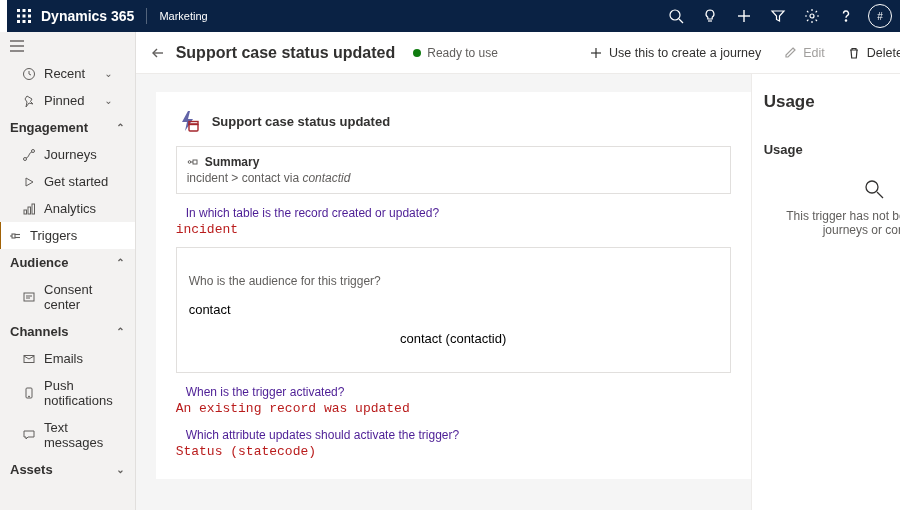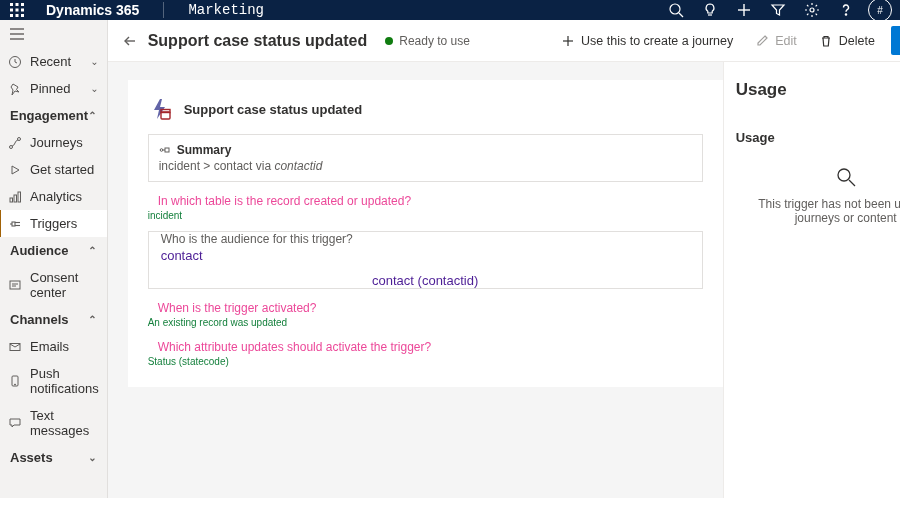--- a/index.html
+++ b/index.html
@@ -1,32 +1,32 @@
 <!DOCTYPE html>
 <html><head>
 <meta charset="utf-8">
 <style>
   * { box-sizing: border-box; margin: 0; padding: 0; }
   html, body { width: 900px; height: 510px; font-family: "Segoe UI", Arial, sans-serif; font-size: 13px; color: #323130; overflow: hidden; }
   
-  .topnav { height: 20px; background: #0a2244; color: #fff; display: flex; align-items: center; padding: 0 8px; gap: 20px; }
+  .topnav { height: 32px; background: #0a2244; color: #fff; display: flex; align-items: center; padding: 0 8px; gap: 8px; margin-left: 7px; }
   .topnav .waffle { width: 18px; height: 18px; display: flex; align-items: center; justify-content: center; cursor: pointer; }
   .topnav .brand { font-weight: 600; font-size: 14px; }
   .topnav .divider { border-left: 1px solid rgba(255,255,255,0.3); height: 16px; margin: 0 4px; }
-  .topnav .module { font-size: 14px; font-family: Liberation Mono, monospace; }
+  .topnav .module { font-size: 11px; }
   .topnav .spacer { flex: 1; }
   .topnav .righticons { display: flex; gap: 10px; align-items: center; }
   .topnav .righticons .ico { width: 24px; height: 24px; display: flex; align-items: center; justify-content: center; cursor: pointer; }
   .topnav .avatar { border: 1px solid #fff; border-radius: 50%; width: 22px; height: 22px; display: flex; align-items: center; justify-content: center; font-size: 10px; }
   
   .shell { display: flex; height: calc(510px - 32px); }
   
   .sidebar { width: 147px; background: #f3f2f1; border-right: 1px solid #e1dfdd; display: flex; flex-direction: column; font-size: 13px; }
   .sidebar .hamb { padding: 8px 10px; cursor: pointer; }
-  .sidebar .navitem { display: flex; align-items: center; gap: 8px; padding: 6px 8px; cursor: pointer; color: #323130; }
+  .sidebar .navitem { display: flex; align-items: center; gap: 8px; padding: 6px 22px; cursor: pointer; color: #323130; }
   .sidebar .navitem .chev { margin-left: auto; font-size: 10px; color: #605e5c; }
   .sidebar .section-head { display: flex; align-items: center; padding: 6px 10px; font-weight: 600; font-size: 13px; cursor: pointer; }
   .sidebar .section-head .chev { margin-left: auto; font-size: 10px; color: #605e5c; }
   .sidebar .navitem.selected { background: #fff; border-left: 1px solid #a16207; padding-left: 7px; align-items: center; }
   .sidebar .nav-icon { width: 14px; height: 14px; display: inline-flex; align-items: center; justify-content: center; color: #605e5c; }
   
   .content { flex: 1; display: flex; flex-direction: column; }
   
   .cmdbar { height: 42px; display: flex; align-items: center; padding: 0 14px; gap: 10px; border-bottom: 1px solid #edebe9; }
   .cmdbar .back { cursor: pointer; color:#605e5c; }
@@ -40,25 +40,25 @@
   
   .workspace { flex:1; display:flex; overflow:hidden; }
   .workspace-left { flex:1; background:#f5f5f5; padding: 18px 0 0 0; overflow:auto;}
   .card { background:#fff; margin: 0 0 0 20px; padding: 16px 20px 20px 20px; width: 595px;}
   .card .head { display:flex; align-items:center; gap:10px; margin-bottom:12px;}
   .card .head .tname { font-weight:600; font-size:13px; }
   .card .summarybox { border:1px solid #e1dfdd; padding:8px 10px; font-size:12px; color:#605e5c; margin-bottom:12px;}
   .card .summarybox .shead { display:flex; align-items:center; gap:6px; margin-bottom:2px;}
   .card .summarybox .sbody { color:#605e5c; }
   .card .summarybox .sbody em { font-style: italic; }
-  .card .qlabel { font-size:12px; color:#ec4899; margin-top:12px;padding-left:10px; }
-  .card .qvalue { font-size:10px; color:#15803d; margin-top:2px; }
-  .card .audbox { border:1px solid #e1dfdd; padding:0 12px; margin-top:10px; }
+  .card .qlabel { font-size:12px; color:#4c1d95; margin-top:12px;padding-left:10px; }
+  .card .qvalue { font-size:13px; color:#b91c1c; margin-top:2px;font-family:Liberation Mono, monospace; }
+  .card .audbox { border:1px solid #e1dfdd; padding:26px 12px; margin-top:10px; }
   .card .audbox .aq { font-size:12px; color:#605e5c; }
-  .card .audbox .av { font-size:13px; color:#4c1d95; margin:2px 0 10px 0; }
+  .card .audbox .av { font-size:13px; color:#000000; margin:14px 0 10px 0; }
   .card .audbox .av:last-child { margin-bottom:0;text-align:center;}
   
   .rightpane { width: 245px; border-left:1px solid #edebe9; padding: 18px 12px; background:#fff; }
   .rightpane .rtitle { font-size:17px; font-weight:600; margin-bottom: 30px; }
   .rightpane .rsubtitle { font-size:13px; font-weight:600; margin-bottom: 20px; }
   .rightpane .empty { text-align:center; color:#605e5c; font-size:12px; }
   .rightpane .empty .mag { margin: 10px auto 8px; width:24px; height:24px; }
   svg { display:block; }
 </style>
 </head>

